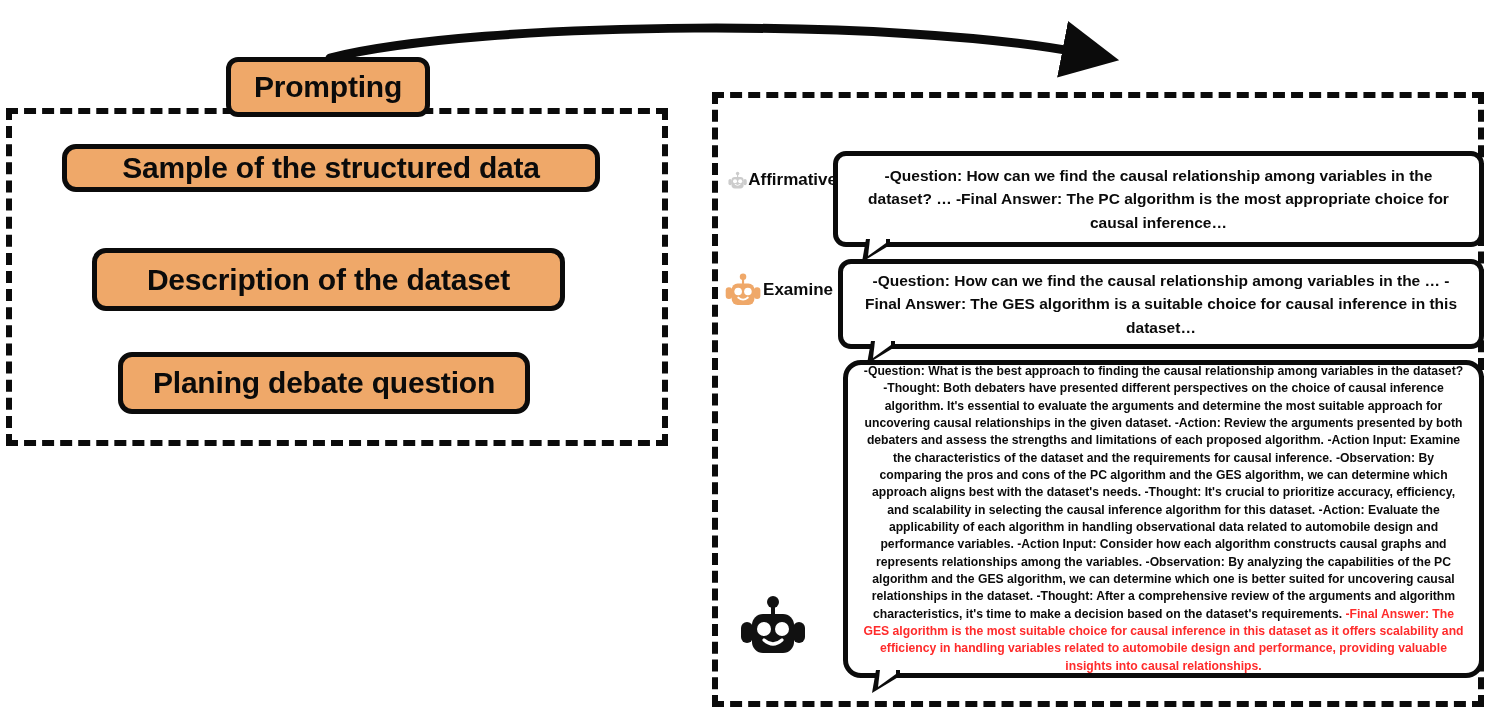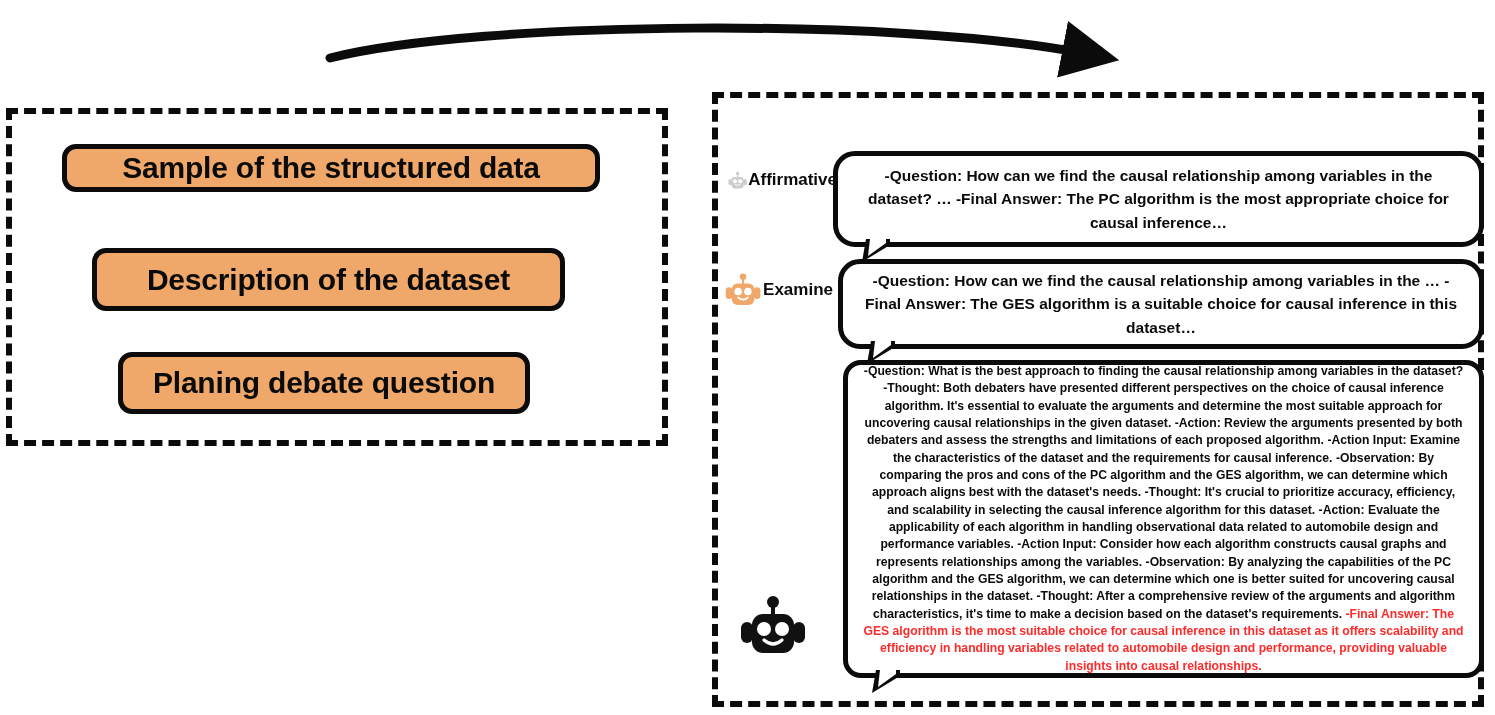--- a/index.html
+++ b/index.html
@@ -90,21 +90,21 @@
   }
   #agent-affirmative { left: 727px; top: 148px; }
   #agent-negative    { left: 723px; top: 258px; }
   #agent-judge       { left: 736px; top: 596px; width: 80px; }
 
   
   .bubble {
     position: absolute;
     background: #ffffff;
     border: 5px solid #0b0b0b;
-    border-radius: 22px;
+    border-radius: 13px;
     box-sizing: border-box;
     color: #0b0b0b;
     font-weight: bold;
     text-align: center;
     display: flex;
     align-items: center;
     justify-content: center;
     padding: 18px 14px;
   }
   .bubble .txt { width: 100%; }
@@ -146,20 +146,21 @@
 
   <svg id="top-arrow" viewBox="0 0 820 80">
     <defs>
       <marker id="arrowhead" markerWidth="7" markerHeight="7" refX="2.2" refY="3.2" orient="auto">
         <path d="M0,0 L6.4,3.2 L0,6.4 z" fill="#0b0b0b"></path>
       </marker>
     </defs>
     <path d="M30,50 C180,12 600,10 782,45" stroke="#0b0b0b" stroke-width="9" fill="none" stroke-linecap="round" marker-end="url(#arrowhead)"></path>
   </svg>
 
+  <div class="chip" id="chip-prompting">Prompting</div>
 
   <div class="chip" id="chip-sample">Sample of the structured data</div>
 
   <div class="chip" id="chip-planning">Planing debate question</div>
 
   <div class="chip" id="chip-description">Description of the dataset</div>
 
 
   <div class="agent" id="agent-affirmative">
     <svg width="74" height="66" viewBox="0 0 74 66">

